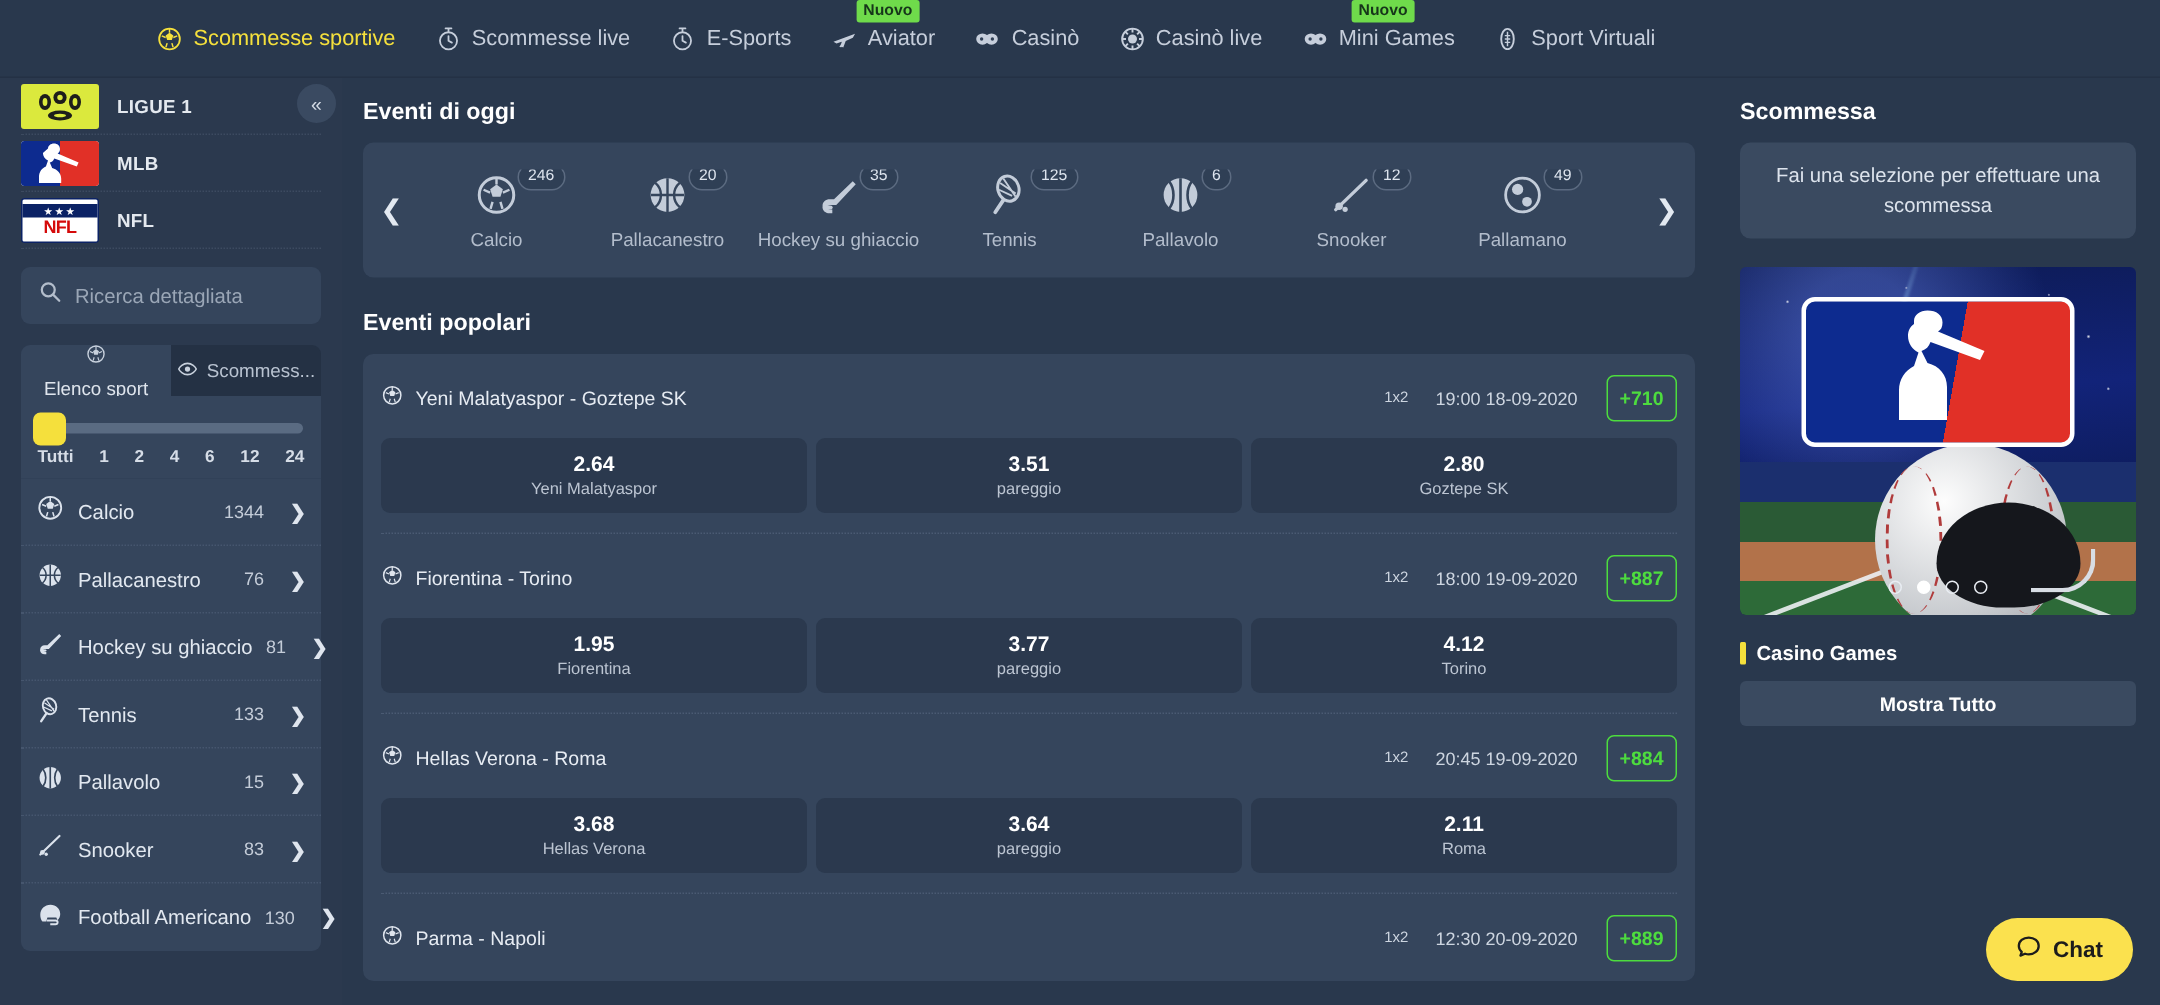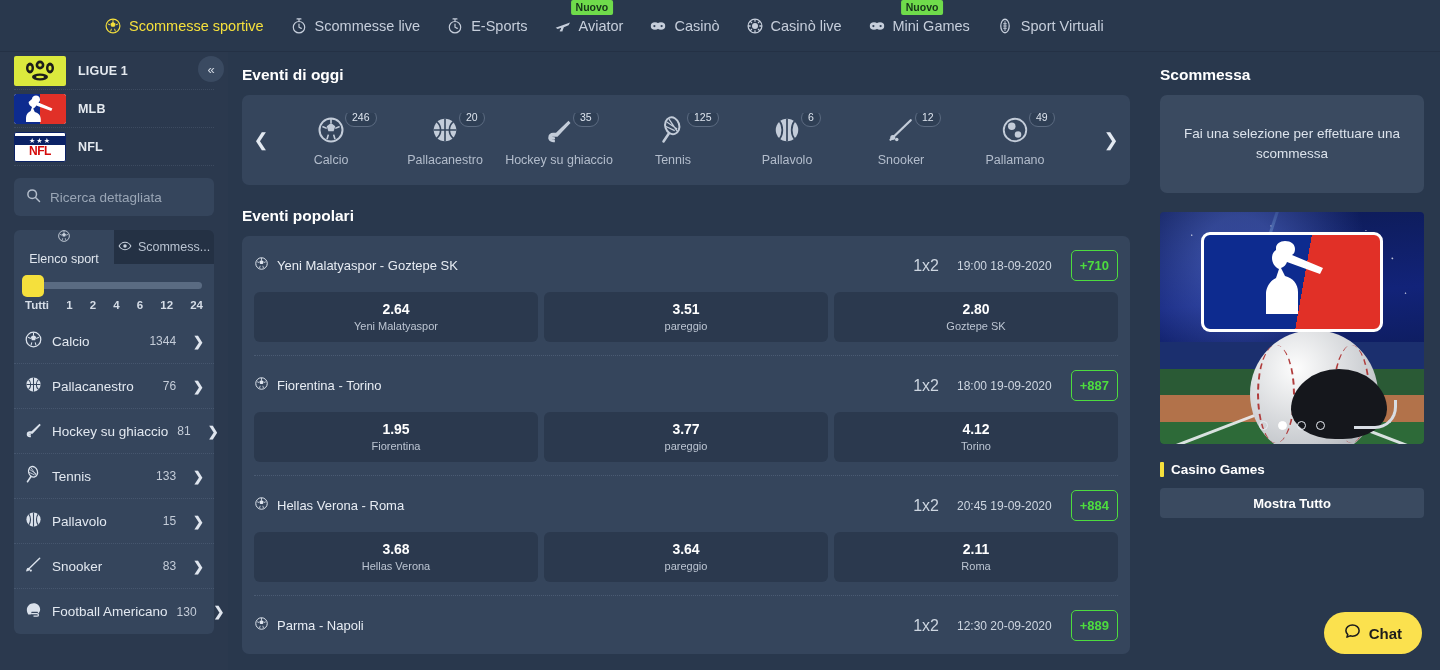--- a/index.html
+++ b/index.html
@@ -197,21 +197,21 @@
     padding: 1px 6px;
     line-height: 1.3;
   }
   .car-label { font-size: 12.5px; color: #b3bdcc; margin-top: 6px; white-space: nowrap; }
 
   .events { background: #35455c; border-radius: 7px; padding: 0 12px; }
   .event { border-bottom: 1px dotted #4b5b73; padding: 14px 0 13px; }
   .event:last-child { border-bottom: none; }
   .ev-head { display: flex; align-items: center; gap: 8px; }
   .ev-name { font-size: 13px; color: #e7ecf3; flex: 1; }
-  .ev-market { font-size: 16px; color: #cdd5e0; margin-right: 10px; }
+  .ev-market { font-size: 10px; color: #cdd5e0; margin-right: 10px; }
   .ev-time { font-size: 12px; color: #cdd5e0; margin-right: 11px; }
   .ev-more {
     border: 1px solid #4ddc3e;
     color: #4ddc3e;
     font-size: 13px;
     font-weight: 600;
     border-radius: 5px;
     padding: 7px 8px;
     min-width: 42px;
     text-align: center;
@@ -231,21 +231,21 @@
 
   
   .right {
     width: 296px; flex: 0 0 296px;
     padding: 14px 16px 0 16px;
     overflow: hidden;
   }
   .betslip-box {
     background: #3a4a60;
     border-radius: 7px;
-    height: 98px;
+    height: 64px;
     display: flex; align-items: center; justify-content: center;
     padding: 0 24px;
     text-align: center;
     font-size: 13.5px;
     color: #dce3ec;
     line-height: 1.45;
     margin-top: 11px;
   }
   .banner {
     margin-top: 19px;

